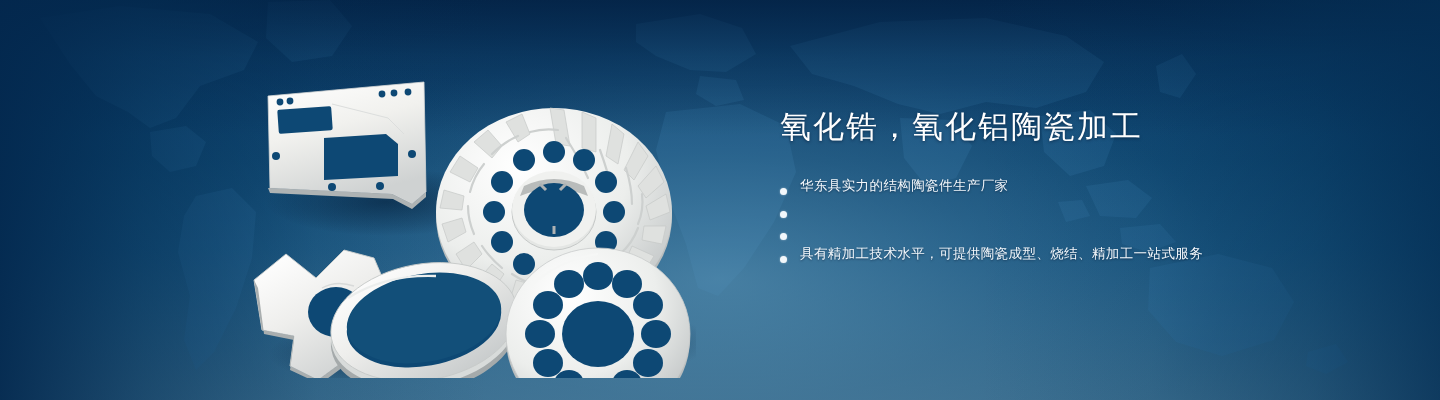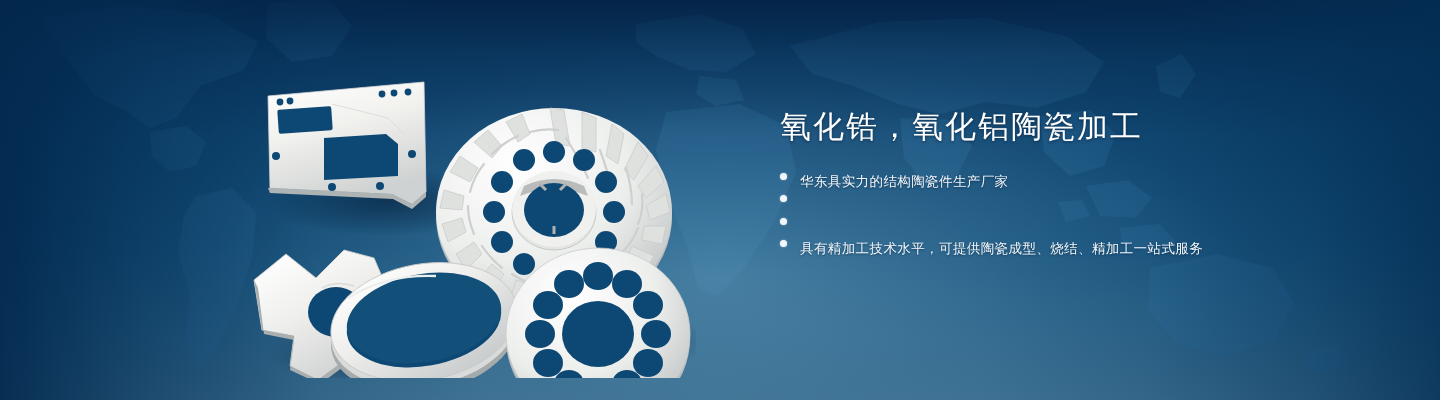--- a/index.html
+++ b/index.html
@@ -104,21 +104,21 @@
     text-shadow: 0 1px 3px rgba(0,20,45,0.55);
     white-space: nowrap;
   }
   .bullets {
     list-style: none;
     margin: 26px 0 0 0;
     padding: 0;
   }
   .bullet {
     display: flex;
-    align-items: flex-start;
+    align-items: flex-end;
     height: 22.5px;
     white-space: nowrap;
   }
   .bullet-dot {
     flex: 0 0 auto;
     width: 7px;
     height: 7px;
     border-radius: 50%;
     background: #f2f7fb;
     margin-right: 13px;

